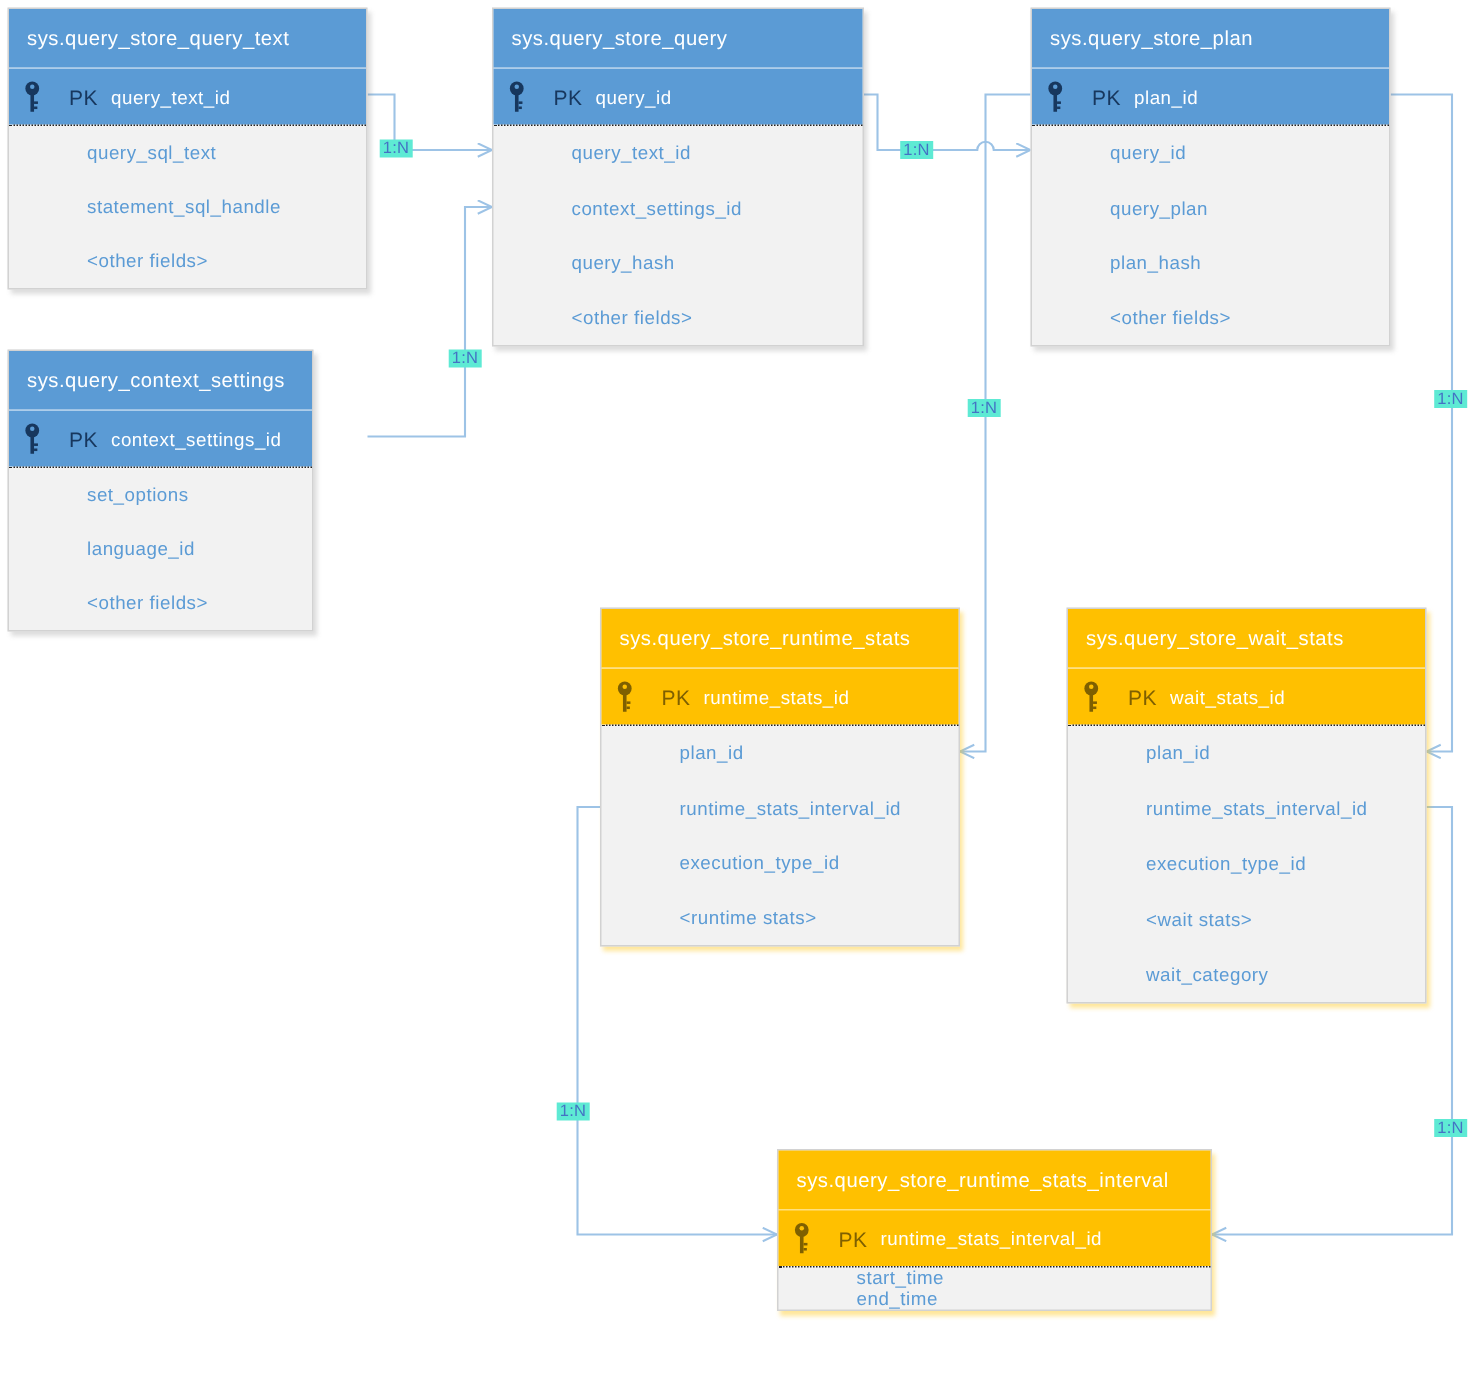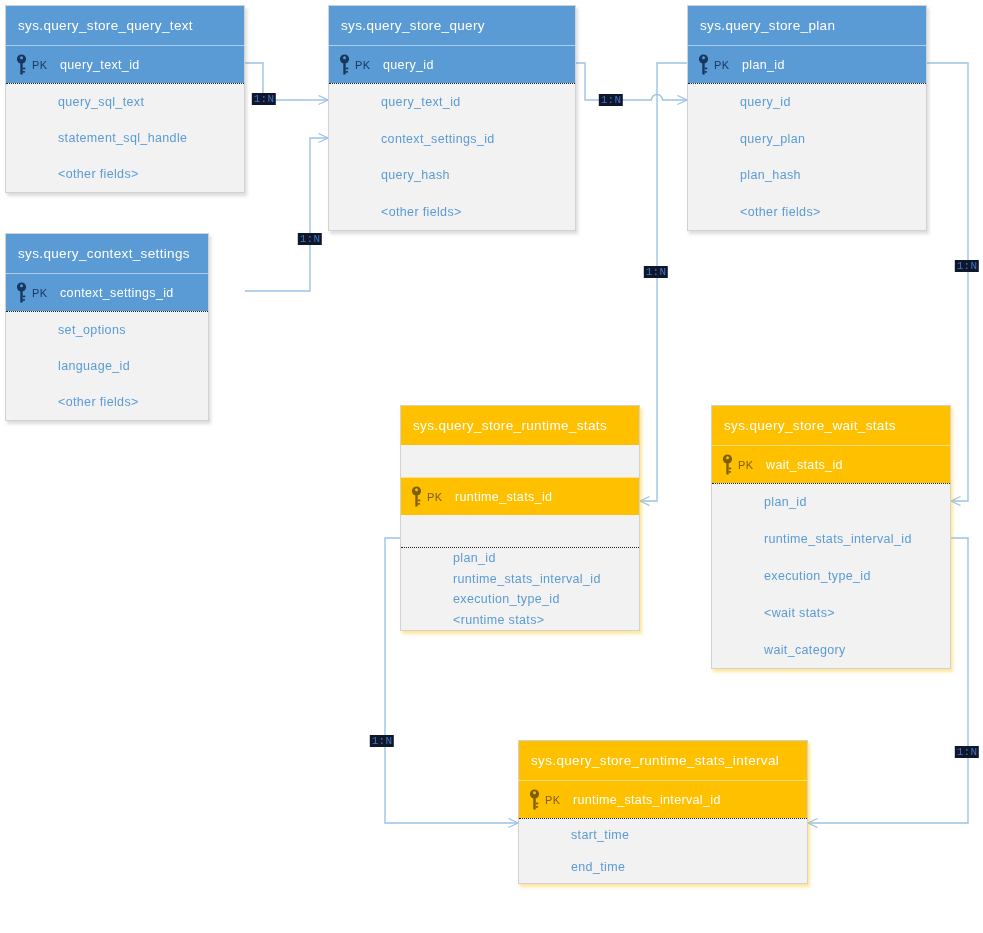--- a/index.html
+++ b/index.html
@@ -5,22 +5,22 @@
   html,body{margin:0;padding:0;background:#ffffff;}
   #canvas{
     position:relative;width:983px;height:933px;background:#ffffff;overflow:hidden;
     font-family:"Liberation Sans",sans-serif;
   }
   #connector-svg{position:absolute;left:0;top:0;pointer-events:none;}
   .conn-path{fill:none;stroke:var(--c-line,#9DC3E6);stroke-width:1.4px;}
   .arrow-glyph{fill:none;stroke:var(--c-line,#9DC3E6);stroke-width:1.3px;}
   .conn-label{
     position:absolute;transform:translate(-50%,-50%);
-    background:#0f172a;padding:0 2px;font-size:11px;letter-spacing:.2px;
-    color:var(--c-label,#4472C4);white-space:nowrap;z-index:3;font-family:Liberation Mono, monospace;
+    background:#5eead4;padding:0 2px;font-size:11px;letter-spacing:.2px;
+    color:var(--c-label,#4472C4);white-space:nowrap;z-index:3;
   }
   .entity{
     position:absolute;box-sizing:border-box;display:flex;flex-direction:column;
     background:var(--c-body,#F2F2F2);border:1px solid #D2D2D2;z-index:2;
   }
   .entity.blue{box-shadow:2px 3px 3px rgba(120,120,120,0.25);}
   .entity.orange{box-shadow:2px 3px 3px rgba(255,192,0,0.40);}
   .entity-header{
     height:39px;flex:0 0 39px;display:flex;align-items:center;
     padding:0 8px 0 12px;box-sizing:border-box;color:#ffffff;
@@ -30,21 +30,21 @@
   .orange .entity-header,.orange .pk-row{background:var(--c-orange,#FFC000);}
   .pk-row{
     height:38px;flex:0 0 38px;display:flex;align-items:center;box-sizing:border-box;
     border-top:1px solid rgba(255,255,255,.5);color:#ffffff;font-size:12.5px;letter-spacing:.35px;
   }
   .key-icon{width:12px;height:22px;margin-left:10px;flex:0 0 12px;display:flex;align-items:center;}
   .blue  .key-fill{fill:var(--c-key-blue,#17375E);}
   .orange .key-fill{fill:var(--c-key-orange,#7F6000);}
   .blue  .key-hole{fill:var(--c-blue,#5B9BD5);}
   .orange .key-hole{fill:var(--c-orange,#FFC000);}
-  .pk-label{font-size:11px;margin-left:4px;width:20px;flex:0 0 20px;}
+  .pk-label{font-size:14px;margin-left:18px;width:20px;flex:0 0 20px;}
   .blue  .pk-label{color:var(--c-key-blue,#17375E);}
   .orange .pk-label{color:var(--c-key-orange,#7F6000);}
   .pk-field{margin-left:8px;white-space:nowrap;}
   .entity-body{flex:1;display:flex;flex-direction:column;border-top:1px dotted #222222;justify-content:center;}
   .field-row{
     flex:1;display:flex;align-items:center;padding-left:52px;box-sizing:border-box;
     color:var(--c-field,#5B9BD5);font-size:12.5px;letter-spacing:.35px;white-space:nowrap;
   }
 </style>
 </head>
@@ -181,21 +181,21 @@
             <span>set_options</span>
           </div>
           <div class="field-row">
             <span>language_id</span>
           </div>
           <div class="field-row">
             <span>&lt;other fields&gt;</span>
           </div>
         </div>
   </div>
-      <div class="entity orange" style="left: 400px; top: 405px; width: 240px; height: 226px; gap: 32px;">
+      <div class="entity orange" style="left: 400px; top: 405px; width: 240px; height: 226px;">
     <div class="entity-header">
       <span class="title-text">sys.query_store_runtime_stats</span>
     </div>
     <div class="pk-row">
       <span class="key-icon">
         <svg viewBox="0 0 12 22" width="12" height="22">
           <circle class="key-fill" cx="5.5" cy="5" r="4.6"></circle>
           <circle class="key-hole" cx="5.5" cy="3.8" r="1.5"></circle>
           <rect class="key-fill" x="4.3" y="8.5" width="2.4" height="12"></rect>
           <rect class="key-fill" x="6.7" y="13.6" width="2.6" height="1.7"></rect>
@@ -248,21 +248,21 @@
             <span>execution_type_id</span>
           </div>
           <div class="field-row">
             <span>&lt;wait stats&gt;</span>
           </div>
           <div class="field-row">
             <span>wait_category</span>
           </div>
         </div>
   </div>
-      <div class="entity orange" style="left: 518px; top: 740px; width: 290px; height: 144px;">
+      <div class="entity orange" style="left: 518px; top: 766px; width: 290px; height: 108px;">
     <div class="entity-header">
       <span class="title-text">sys.query_store_runtime_stats_interval</span>
     </div>
     <div class="pk-row">
       <span class="key-icon">
         <svg viewBox="0 0 12 22" width="12" height="22">
           <circle class="key-fill" cx="5.5" cy="5" r="4.6"></circle>
           <circle class="key-hole" cx="5.5" cy="3.8" r="1.5"></circle>
           <rect class="key-fill" x="4.3" y="8.5" width="2.4" height="12"></rect>
           <rect class="key-fill" x="6.7" y="13.6" width="2.6" height="1.7"></rect>

